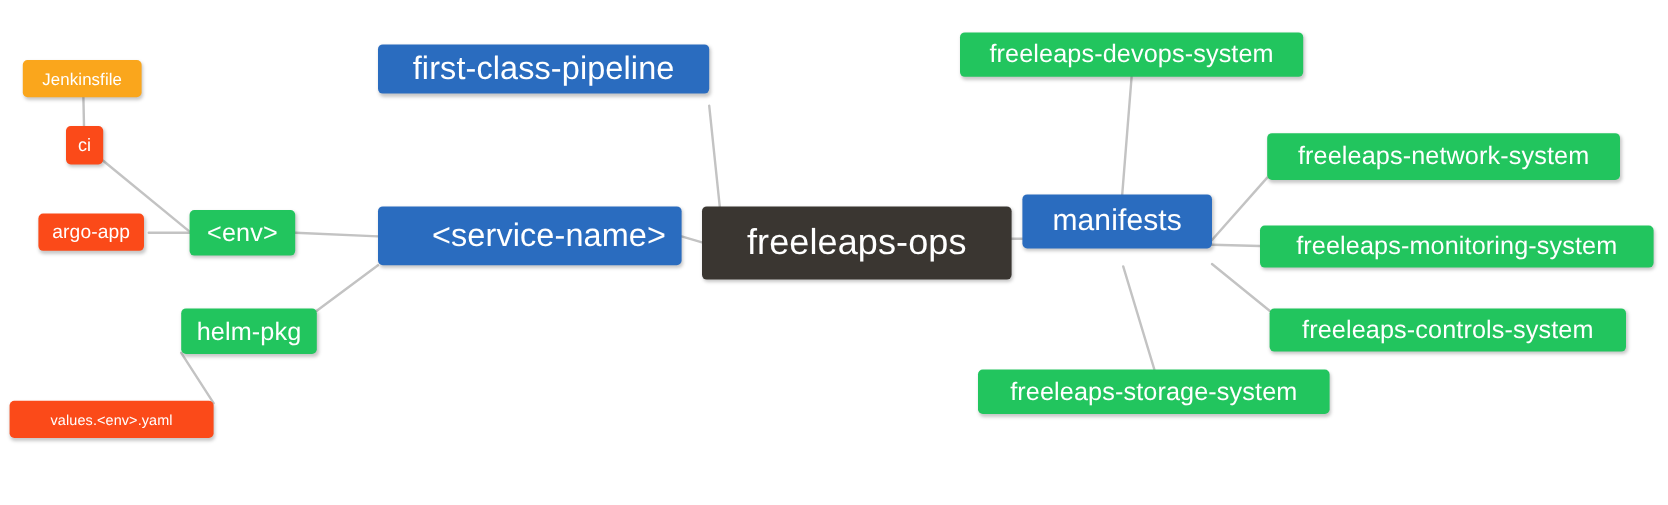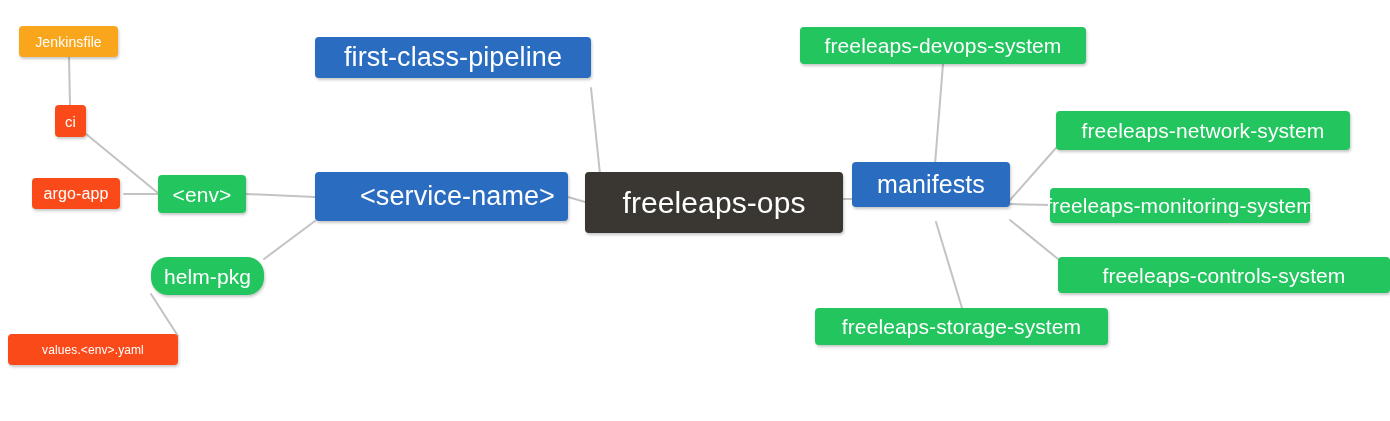--- a/index.html
+++ b/index.html
@@ -38,21 +38,21 @@
     white-space: nowrap;
     line-height: 1;
     text-align: center;
     box-shadow: 1px 2px 3px rgba(0,0,0,0.22);
     padding: 0 10px;
     letter-spacing: 0.1px;
   }
   .n-root   { background: #3a3631; }
   .n-blue   { background: #2a6cbf; }
   .n-green  { background: #22c55e; text-align: center; }
-  .n-orange { background: #faa61c; }
+  .n-orange { background: #faa61c; margin-top: 24px; }
   .n-red    { background: #fb4a19; }
 </style>
 </head>
 <body>
 
 <div id="canvas">
   <svg id="edges" width="1390" height="421" viewBox="0 0 1390 421" xmlns="http://www.w3.org/2000/svg">
       <path d="M 585 202 L 568 197" stroke="#c3c3c3" stroke-width="2" fill="none" stroke-linecap="round"></path>
       <path d="M 591 88 L 600 174" stroke="#c3c3c3" stroke-width="2" fill="none" stroke-linecap="round"></path>
       <path d="M 315 197 L 246 194" stroke="#c3c3c3" stroke-width="2" fill="none" stroke-linecap="round"></path>
@@ -77,44 +77,44 @@
       </div>
       <div class="node n-blue" style="left: 315px; top: 37px; width: 276px; height: 41px; font-size: 27px;">
         <span>first-class-pipeline</span>
       </div>
       <div class="node n-blue" style="left: 852px; top: 162px; width: 158px; height: 45px; font-size: 25px;">
         <span>manifests</span>
       </div>
       <div class="node n-green" style="left: 158px; top: 175px; width: 88px; height: 38px; font-size: 21px;">
         <span>&lt;env&gt;</span>
       </div>
-      <div class="node n-green" style="left: 151px; top: 257px; width: 113px; height: 38px; font-size: 21px; border-radius: 17px;">
+      <div class="node n-green" style="left: 151px; top: 257px; width: 113px; height: 38px; font-size: 21px;">
         <span>helm-pkg</span>
       </div>
       <div class="node n-red" style="left: 55px; top: 105px; width: 31px; height: 32px; font-size: 15px;">
         <span>ci</span>
       </div>
       <div class="node n-orange" style="left: 19px; top: 26px; width: 99px; height: 31px; font-size: 14px;">
         <span>Jenkinsfile</span>
       </div>
       <div class="node n-red" style="left: 32px; top: 178px; width: 88px; height: 31px; font-size: 16px;">
         <span>argo-app</span>
       </div>
       <div class="node n-red" style="left: 8px; top: 334px; width: 170px; height: 31px; font-size: 12px;">
         <span>values.&lt;env&gt;.yaml</span>
       </div>
       <div class="node n-green" style="left: 800px; top: 27px; width: 286px; height: 37px; font-size: 21px;">
         <span>freeleaps-devops-system</span>
       </div>
       <div class="node n-green" style="left: 1056px; top: 111px; width: 294px; height: 39px; font-size: 21px;">
         <span>freeleaps-network-system</span>
       </div>
-      <div class="node n-green" style="left: 1050px; top: 188px; width: 260px; height: 35px; font-size: 21px;">
+      <div class="node n-green" style="left: 1050px; top: 188px; width: 328px; height: 35px; font-size: 21px;">
         <span>freeleaps-monitoring-system</span>
       </div>
-      <div class="node n-green" style="left: 1058px; top: 257px; width: 332px; height: 36px; font-size: 21px;">
+      <div class="node n-green" style="left: 1058px; top: 257px; width: 297px; height: 36px; font-size: 21px;">
         <span>freeleaps-controls-system</span>
       </div>
       <div class="node n-green" style="left: 815px; top: 308px; width: 293px; height: 37px; font-size: 21px;">
         <span>freeleaps-storage-system</span>
       </div>
     </div>
 </div>
 
 </body></html>

